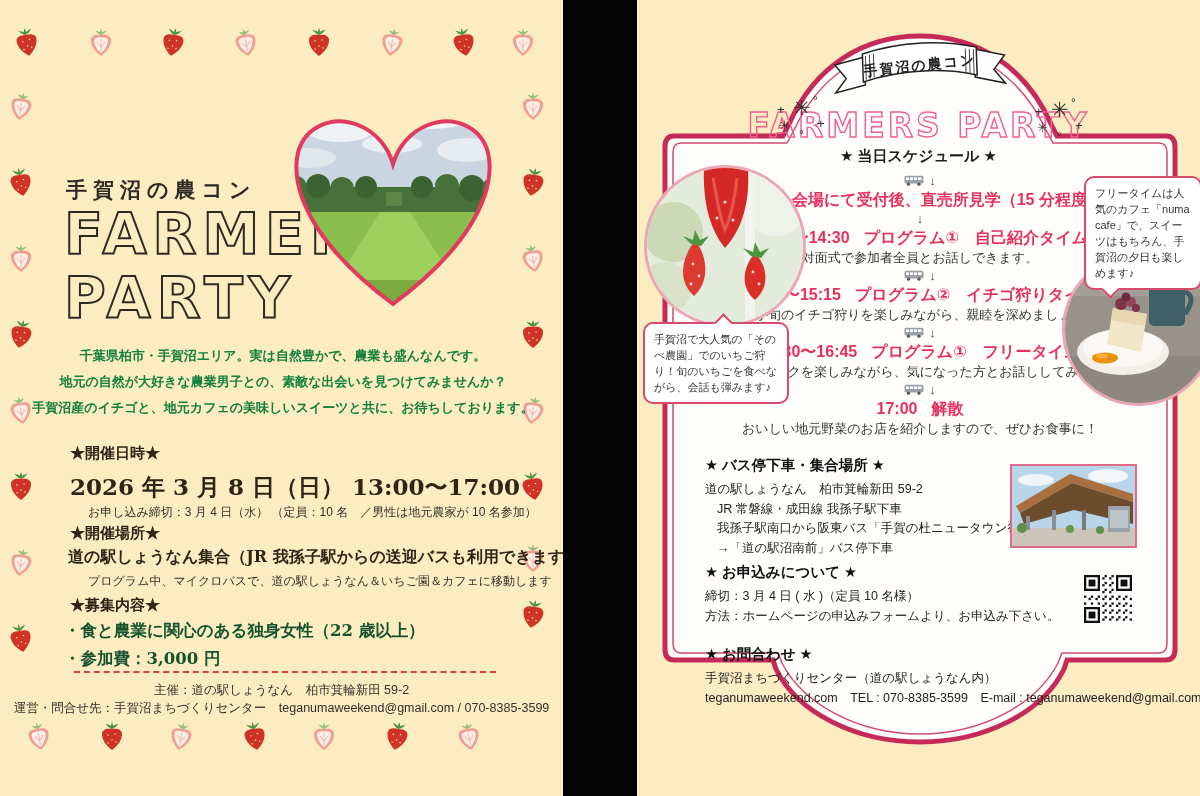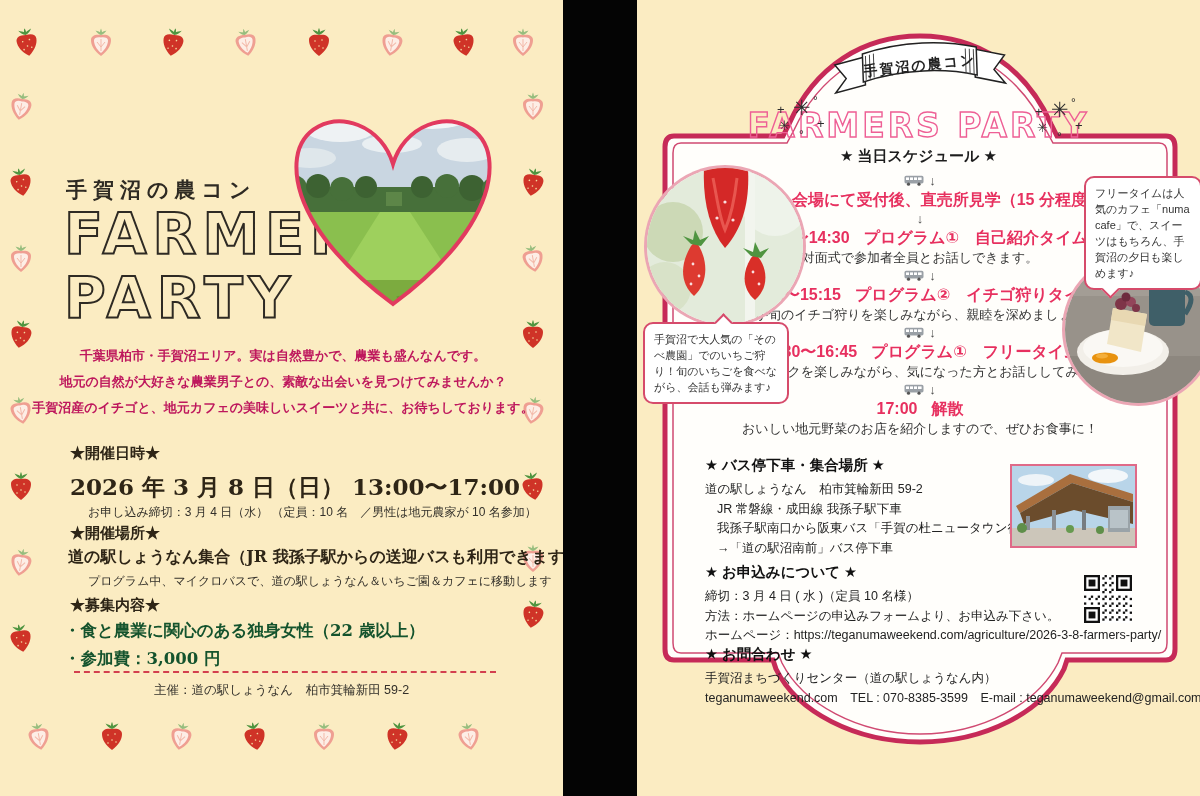--- a/index.html
+++ b/index.html
@@ -14,21 +14,21 @@
   .strawberry { position:absolute; width:26px; height:30px; }
 
   .lp-subtitle { position:absolute; left:66px; top:176px; font-size:21px; font-weight:bold; letter-spacing:6px; color:#2e2a23; font-family:"DejaVu Sans","Liberation Sans",sans-serif; }
   .lp-title { position:absolute; left:64px; font-size:57px; font-weight:bold; letter-spacing:6px; line-height:1;
               color:transparent; -webkit-text-stroke:2px #2e2a23; font-family:"DejaVu Sans",sans-serif; }
   .lp-title.l1 { top:206px; }
   .lp-title.l2 { top:270px; }
 
   .heart-photo { position:absolute; left:282px; top:84px; width:222px; height:236px; }
 
-  .lp-intro { position:absolute; left:0; top:343px; width:566px; text-align:center; font-size:13px; line-height:26px; color:#be185d; font-weight:bold; }
+  .lp-intro { position:absolute; left:0; top:343px; width:566px; text-align:center; font-size:13px; line-height:26px; color:#15803d; font-weight:bold; }
 
   .lp-sec-head { position:absolute; left:70px; font-size:15px; font-weight:bold; color:#2e2516; font-family:"DejaVu Serif","Liberation Serif",serif; }
   .lp-main-date { position:absolute; left:70px; top:472px; font-size:23px; font-weight:bold; color:#2e2516; font-family:"DejaVu Serif","Liberation Serif",serif; }
   .lp-note { position:absolute; left:88px; font-size:12px; color:#33302a; }
   .lp-main-place { position:absolute; left:68px; top:547px; font-size:16px; font-weight:bold; color:#2e2516; white-space:nowrap; font-family:"DejaVu Serif","Liberation Serif",serif; }
   .lp-item { position:absolute; left:64px; font-size:16.5px; font-weight:bold; color:#14532d; font-family:"DejaVu Serif","Liberation Serif",serif; }
 
   .lp-dashes { position:absolute; left:74px; top:671px; width:422px; border-top:2px dashed #d3404f; }
   .lp-footer { position:absolute; left:0; width:563px; text-align:center; font-size:12.5px; color:#33302a; }
 
@@ -395,20 +395,21 @@
     <div class="lp-sec-head" style="top:524px;">★開催場所★</div>
     <div class="lp-main-place">道の駅しょうなん集合（JR 我孫子駅からの送迎バスも利用できます）</div>
     <div class="lp-note" style="top:573px;">プログラム中、マイクロバスで、道の駅しょうなん＆いちご園＆カフェに移動します</div>
 
     <div class="lp-sec-head" style="top:596px;">★募集内容★</div>
     <div class="lp-item" style="top:620px;">・食と農業に関心のある独身女性（22 歳以上）</div>
     <div class="lp-item" style="top:648px;">・参加費：3,000 円</div>
 
     <div class="lp-dashes"></div>
     <div class="lp-footer" style="top:682px;">主催：道の駅しょうなん　柏市箕輪新田 59-2</div>
+    <div class="lp-footer" style="top:700px;">運営・問合せ先：手賀沼まちづくりセンター　teganumaweekend@gmail.com / 070-8385-3599</div>
   </div>
 
   <div class="gap"></div>
 
   <div class="right-page">
 
     <svg class="frame-svg" width="563" height="796" viewBox="0 0 563 796">
       <path d="M 37 136 H 146 L 152 124 C 178 66 226 36 283 36 C 340 36 388 66 414 124 L 420 136 H 529 Q 538 136 538 147 V 649 Q 538 660 529 660 H 430 L 427 669 C 406 712 348 742 283 742 C 218 742 160 712 139 669 L 136 660 H 37 Q 28 660 28 649 V 147 Q 28 136 37 136 Z" fill="#fffefb" stroke="#c62a58" stroke-width="5"></path>
       <path d="M 44 143 H 150 L 157 130 C 182 76 231 44 283 44 C 335 44 384 76 409 130 L 416 143 H 522 Q 530 143 530 153 V 643 Q 530 653 522 653 H 425 L 421 663 C 400 704 345 734 283 734 C 221 734 166 704 145 663 L 141 653 H 44 Q 36 653 36 643 V 153 Q 36 143 44 143 Z" fill="none" stroke="#d04a72" stroke-width="1.5"></path>
     </svg>
@@ -586,21 +587,20 @@
         <circle cx="10" cy="62" r="5" fill="#5f8f4a"></circle>
         <circle cx="58" cy="63" r="4" fill="#679a50"></circle>
         <circle cx="88" cy="64" r="4" fill="#5f8f4a"></circle>
       </svg>
     </div>
 
     <div class="rp-block" style="top:563px;">
       <div class="head">★ お申込みについて ★</div>
       <div class="ln">締切：3 月 4 日 ( 水 )（定員 10 名様）</div>
       <div class="ln">方法：ホームページの申込みフォームより、お申込み下さい。</div>
-      <div class="ln">ホームページ：https://teganumaweekend.com/agriculture/2026-3-8-farmers-party/</div>
     </div>
 
     <svg class="qr" id="qr" viewBox="0 0 21 21">
         <rect width="21" height="21" fill="#fff"></rect>
         <rect x="0" y="0" width="7" height="7" fill="#111"></rect>
         <rect x="1" y="1" width="5" height="5" fill="#fff"></rect>
         <rect x="2" y="2" width="3" height="3" fill="#111"></rect>
         <rect x="14" y="0" width="7" height="7" fill="#111"></rect>
         <rect x="15" y="1" width="5" height="5" fill="#fff"></rect>
         <rect x="16" y="2" width="3" height="3" fill="#111"></rect>

